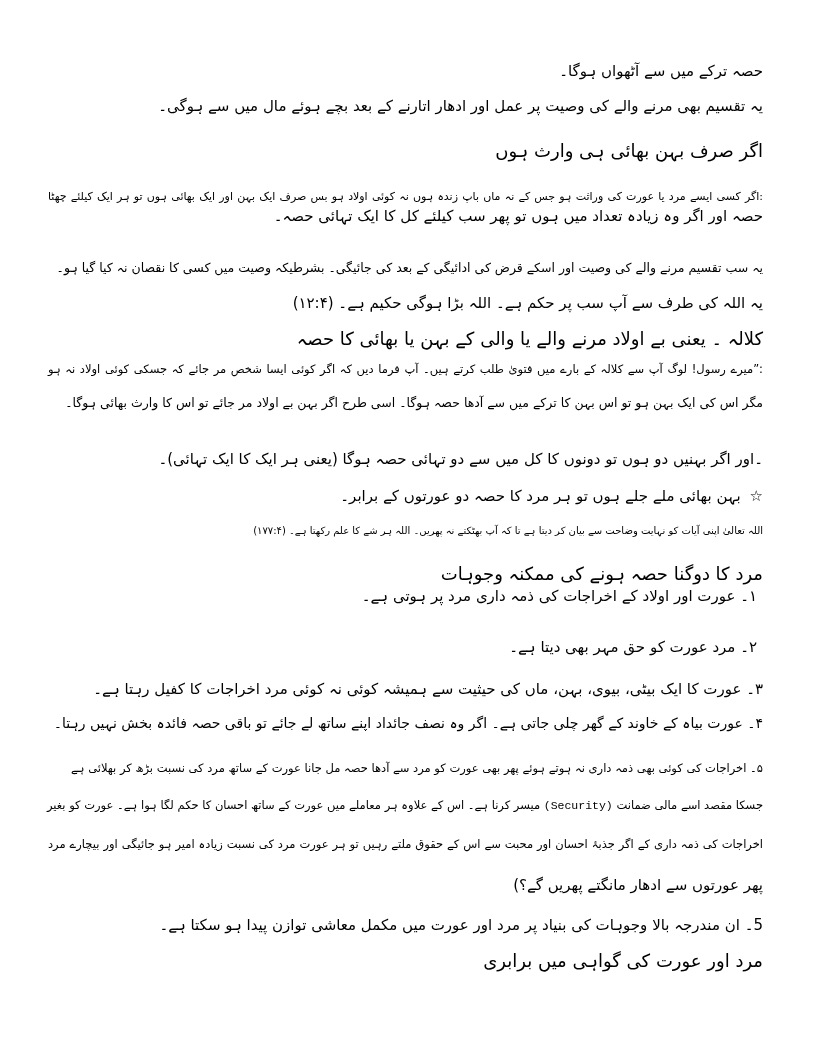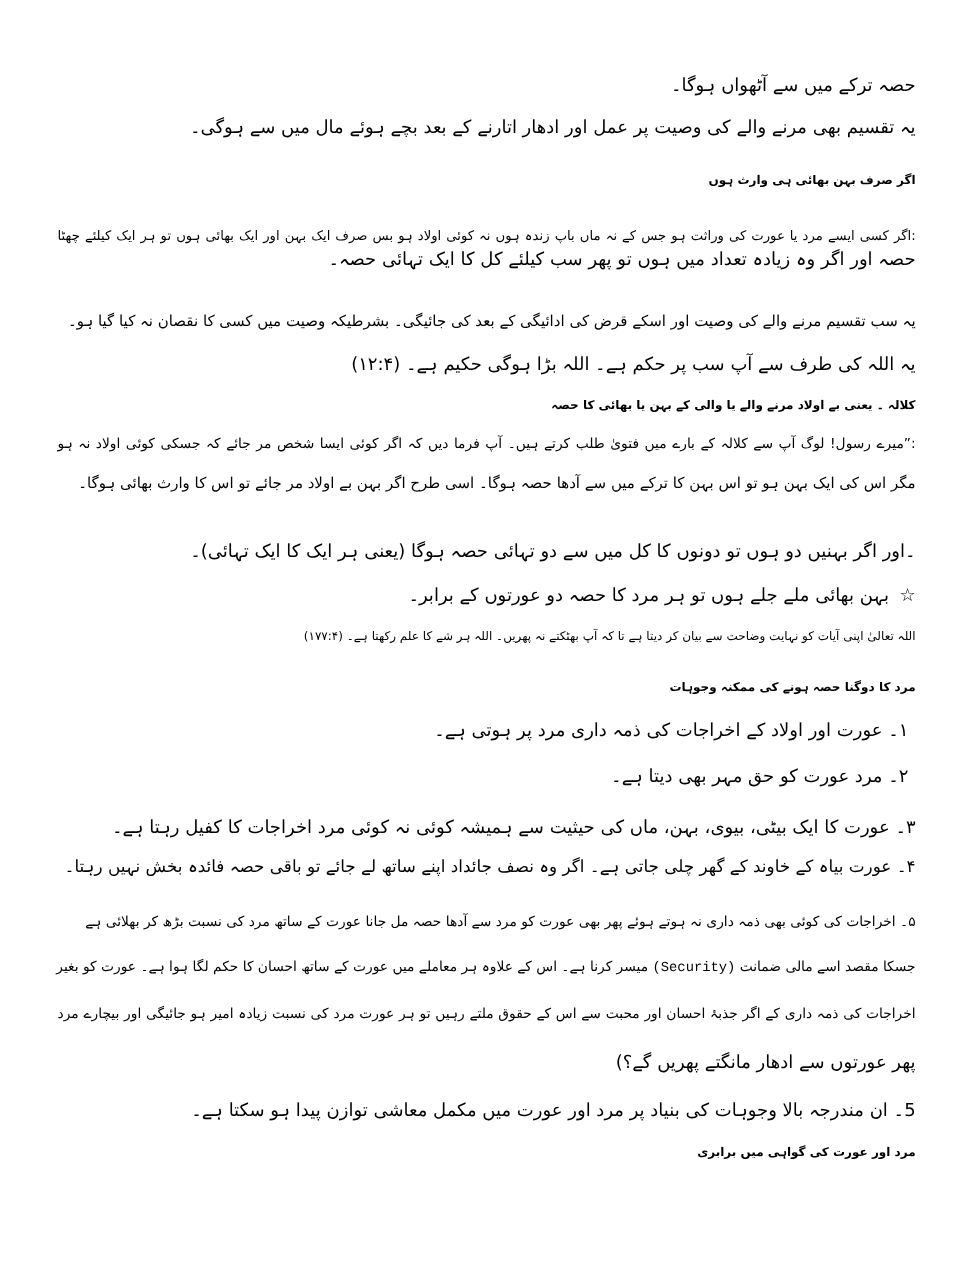--- a/index.html
+++ b/index.html
@@ -1,21 +1,21 @@
 <!DOCTYPE html>
 <html><head>
 <meta charset="utf-8">
 <style>
   html, body { margin: 0; padding: 0; background: #ffffff; }
   body { width: 815px; height: 1055px; position: relative; overflow: hidden;
          font-family: "DejaVu Sans", sans-serif; color: #000; }
   .line { position: absolute; right: 52px; direction: rtl; text-align: right;
           white-space: nowrap; font-size: 15px; line-height: 22px; }
   .line.full { left: 48px; text-align: justify; text-align-last: justify; }
-  .line.bold { font-weight: bold; font-size: 10px; }
+  .line.bold { font-weight: normal; font-size: 18px; }
   .line.indent { right: 58px; }
   .star { font-size: 15px; margin-left: 4px; }
   .ltr { direction: ltr; unicode-bidi: embed; font-family: Liberation Mono, monospace; }
 </style>
 </head>
 <body>
 
 <div>
   <div class="line" style="top:60px">حصہ ترکے میں سے آٹھواں ہوگا۔</div>
   <div class="line" style="top:95px">یہ تقسیم بھی مرنے والے کی وصیت پر عمل اور ادھار اتارنے کے بعد بچے ہوئے مال میں سے ہوگی۔</div>
@@ -27,21 +27,21 @@
   <div class="line bold" style="top:328px">کلالہ ۔ یعنی بے اولاد مرنے والے یا والی کے بہن یا بھائی کا حصہ</div>
   <div class="line full" style="top: 358px; font-size: 11.5px;">:”میرے رسول! لوگ آپ سے کلالہ کے بارے میں فتویٰ طلب کرتے ہیں۔ آپ فرما دیں کہ اگر کوئی ایسا شخص مر جائے کہ جسکی کوئی اولاد نہ ہو</div>
   <div class="line" style="top: 392px; font-size: 12.5px;">مگر اس کی ایک بہن ہو تو اس بہن کا ترکے میں سے آدھا حصہ ہوگا۔ اسی طرح اگر بہن بے اولاد مر جائے تو اس کا وارث بھائی ہوگا۔</div>
   <div class="line" style="top:448px">۔اور اگر بہنیں دو ہوں تو دونوں کا کل میں سے دو تہائی حصہ ہوگا (یعنی ہر ایک کا ایک تہائی)۔</div>
   <div class="line" style="top:485px">
     <span class="star">☆</span>
     <span>بہن بھائی ملے جلے ہوں تو ہر مرد کا حصہ دو عورتوں کے برابر۔</span>
   </div>
   <div class="line" style="top: 520px; font-size: 10px;">اللہ تعالیٰ اپنی آیات کو نہایت وضاحت سے بیان کر دیتا ہے تا کہ آپ بھٹکتے نہ پھریں۔ اللہ ہر شے کا علم رکھتا ہے۔ (۱۷۷:۴)</div>
   <div class="line bold" style="top:563px">مرد کا دوگنا حصہ ہونے کی ممکنہ وجوہات</div>
-  <div class="line indent" style="top:597px">۱۔ عورت اور اولاد کے اخراجات کی ذمہ داری مرد پر ہوتی ہے۔</div>
+  <div class="line indent" style="top:585px">۱۔ عورت اور اولاد کے اخراجات کی ذمہ داری مرد پر ہوتی ہے۔</div>
   <div class="line indent" style="top:636px">۲۔ مرد عورت کو حق مہر بھی دیتا ہے۔</div>
   <div class="line" style="top:678px">۳۔ عورت کا ایک بیٹی، بیوی، بہن، ماں کی حیثیت سے ہمیشہ کوئی نہ کوئی مرد اخراجات کا کفیل رہتا ہے۔</div>
   <div class="line" style="top: 712px; font-size: 14px;">۴۔ عورت بیاہ کے خاوند کے گھر چلی جاتی ہے۔ اگر وہ نصف جائداد اپنے ساتھ لے جائے تو باقی حصہ فائدہ بخش نہیں رہتا۔</div>
   <div class="line full" style="top: 757px; font-size: 11.5px; margin-left: 31px;">۵۔ اخراجات کی کوئی بھی ذمہ داری نہ ہوتے ہوئے پھر بھی عورت کو مرد سے آدھا حصہ مل جانا عورت کے ساتھ مرد کی نسبت بڑھ کر بھلائی ہے</div>
   <div class="line full" style="top: 794px; font-size: 11.5px;">
     <span>جسکا مقصد اسے مالی ضمانت</span>
     <span class="ltr">(Security)</span>
     <span>میسر کرنا ہے۔ اس کے علاوہ ہر معاملے میں عورت کے ساتھ احسان کا حکم لگا ہوا ہے۔ عورت کو بغیر</span>
   </div>
   <div class="line full" style="top: 833px; font-size: 11.5px;">اخراجات کی ذمہ داری کے اگر جذبۂ احسان اور محبت سے اس کے حقوق ملتے رہیں تو ہر عورت مرد کی نسبت زیادہ امیر ہو جائیگی اور بیچارے مرد</div>

